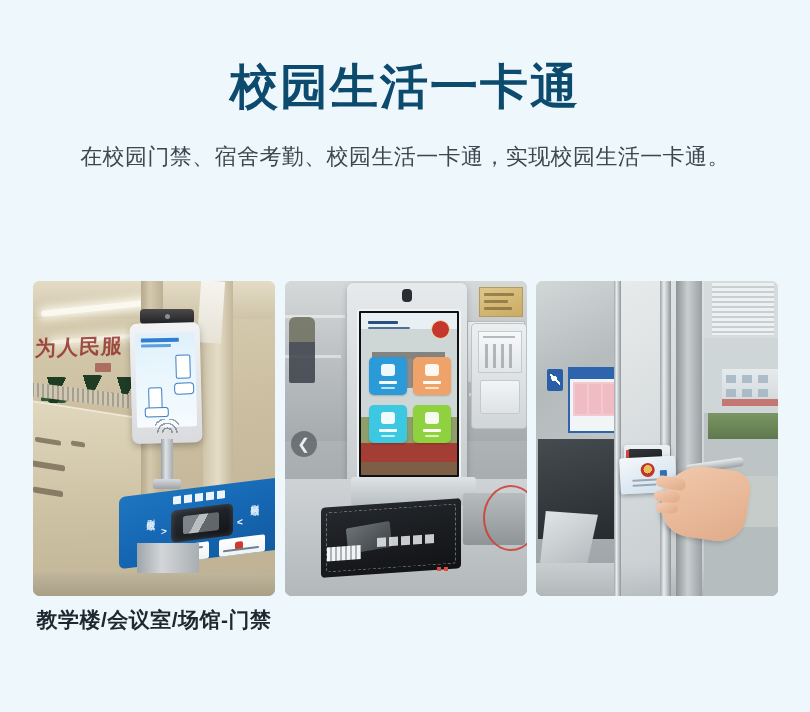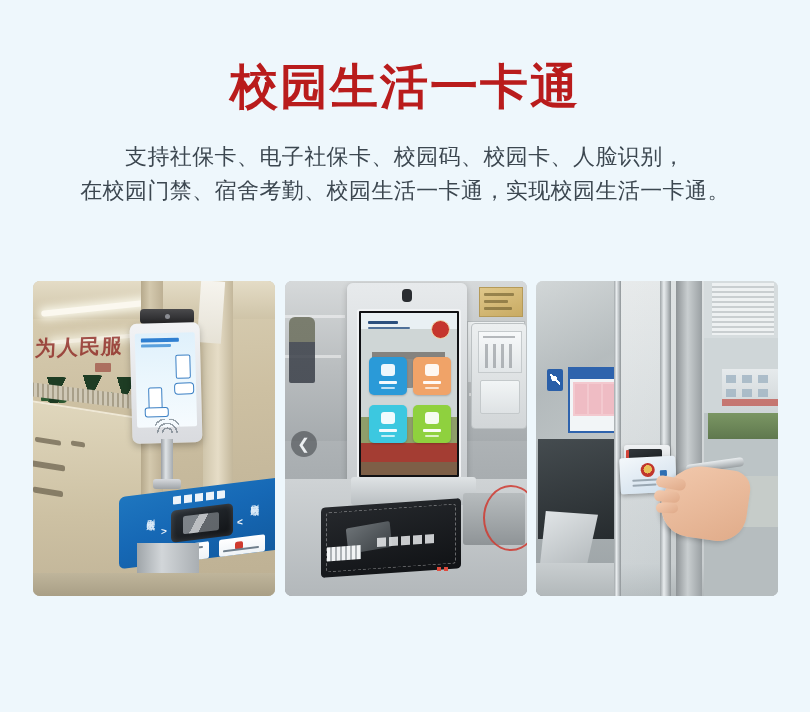--- a/index.html
+++ b/index.html
@@ -11,21 +11,21 @@
     height: 712px;
     background: #eef7fc;
     font-family: "Liberation Sans", "DejaVu Sans", sans-serif;
     overflow: hidden;
     position: relative;
   }
 
   
   .page-title {
     text-align: center;
-    color: #b91c1c;
+    color: #0c4a6e;
     font-size: 48px;
     font-weight: bold;
     letter-spacing: 2px;
     margin: 0;
     padding-top: 60px;
     line-height: 1.12;
   }
   .subtitle-block {
     margin-top: 26px;
     text-align: center;
@@ -477,21 +477,20 @@
     font-weight: bold;
     letter-spacing: 0.5px;
   }
 </style>
 </head>
 <body>
 
 <h1 class="page-title">校园生活一卡通</h1>
 
 <div class="subtitle-block">
-  <span class="subtitle-line">支持社保卡、电子社保卡、校园码、校园卡、人脸识别，</span>
   <span class="subtitle-line">在校园门禁、宿舍考勤、校园生活一卡通，实现校园生活一卡通。</span>
 </div>
 
 <div class="cards-row">
 
   <div class="photo-card">
     <div class="p1-wall"></div>
     <div class="p1-ceiling"></div>
     <div class="p1-light"></div>
     <div class="p1-light b"></div>
@@ -687,13 +686,14 @@
 
     <div class="p3-hand"></div>
     <div class="p3-finger" style="left:120px; top:196px; width:30px; height:12px; transform:rotate(10deg);"></div>
     <div class="p3-finger" style="left:118px; top:210px; width:26px; height:11px; transform:rotate(6deg);"></div>
     <div class="p3-finger" style="left:120px; top:222px; width:22px; height:10px; transform:rotate(2deg);"></div>
   </div>
 
 </div>
 
 <div class="captions-row">
+  <div class="caption">教学楼/会议室/场馆-门禁</div>
 </div>
 
 </body></html>

